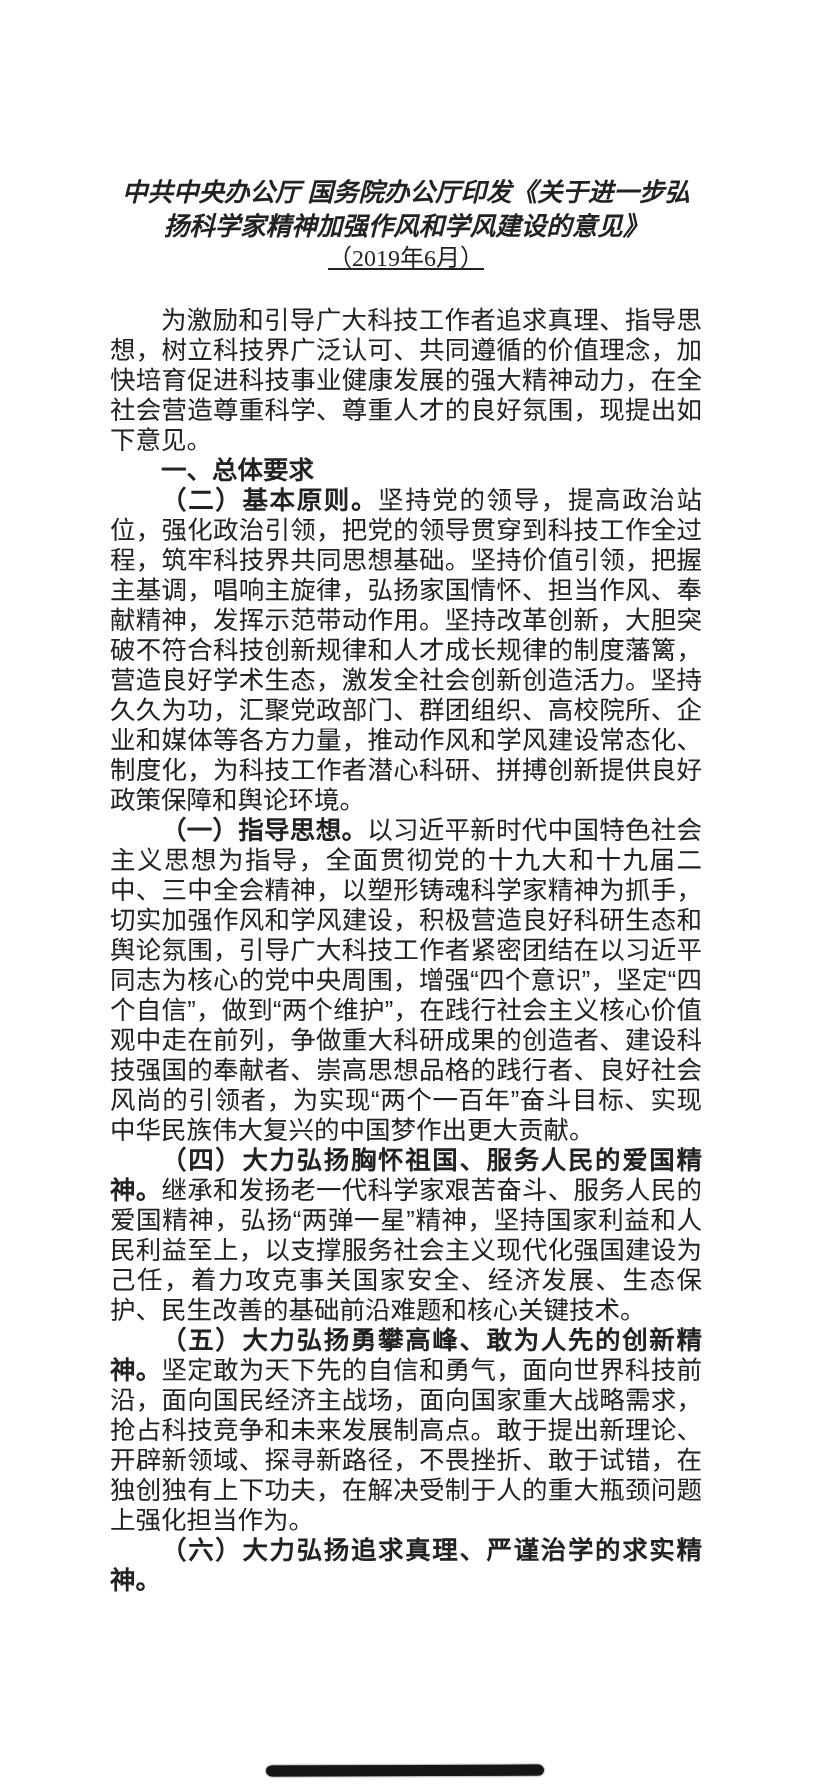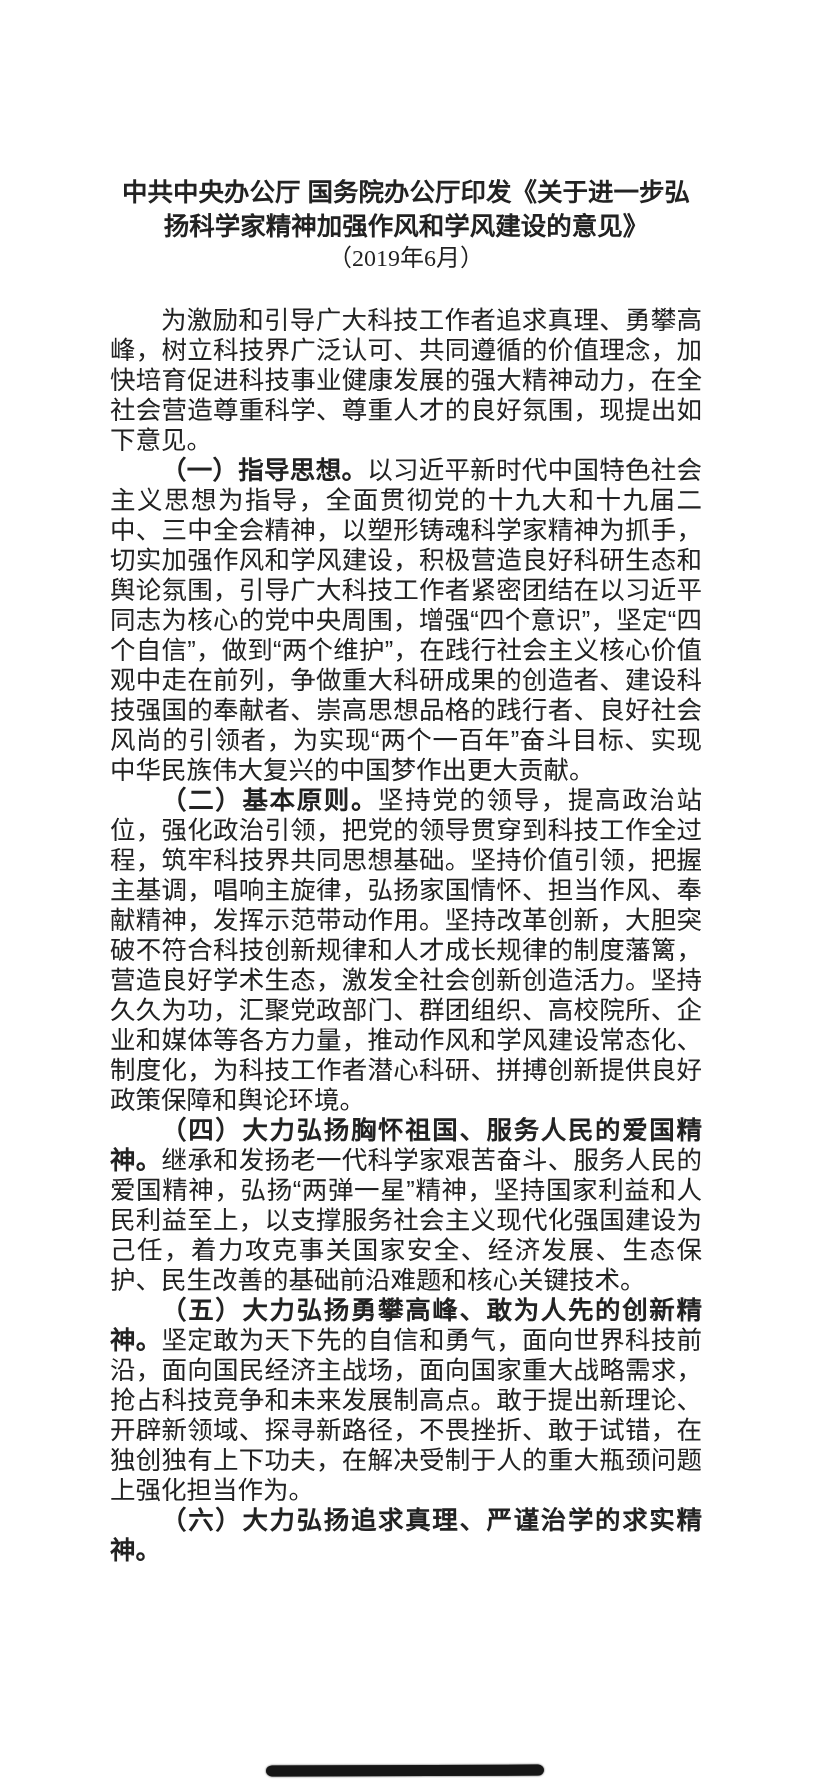--- a/index.html
+++ b/index.html
@@ -20,28 +20,30 @@
     left: 110px;
     top: 175px;
     width: 592px;
   }
   .doc-title {
     font-size: 25.5px;
     font-weight: bold;
     line-height: 34px;
     text-align: center;
     margin: 0;
+    font-style: italic;
   }
   .doc-date {
     font-family: "Liberation Serif", serif;
     font-size: 24px;
     font-weight: normal;
     line-height: 30px;
     text-align: center;
     margin: 0;
+    text-decoration: underline;
   }
   .doc-body {
     margin-top: 32px;
     font-size: 25.5px;
     line-height: 30px;
     text-align: justify;
   }
   .doc-body p {
     margin: 0;
     text-indent: 2em;
@@ -69,30 +71,33 @@
 
 <div class="page">
 
   <h1 class="doc-title">中共中央办公厅 国务院办公厅印发《关于进一步弘扬科学家精神加强作风和学风建设的意见》</h1>
 
   <div class="doc-date">（2019年6月）</div>
 
   <div class="doc-body">
 
     <p>
-      <span>为激励和引导广大科技工作者追求真理、勇攀高峰，树立科技界广泛认可、共同遵循的价值理念，加快培育促进科技事业健康发展的强大精神动力，在全社会营造尊重科学、尊重人才的良好氛围，现提出如下意见。</span>
+      <span>为激励和引导广大科技工作者追求真理、指导思想，树立科技界广泛认可、共同遵循的价值理念，加快培育促进科技事业健康发展的强大精神动力，在全社会营造尊重科学、尊重人才的良好氛围，现提出如下意见。</span>
     </p>
 
-
-    <p>
-      <span class="lead">（一）指导思想。</span><span>以习近平新时代中国特色社会主义思想为指导，全面贯彻党的十九大和十九届二中、三中全会精神，以塑形铸魂科学家精神为抓手，切实加强作风和学风建设，积极营造良好科研生态和舆论氛围，引导广大科技工作者紧密团结在以习近平同志为核心的党中央周围，增强“四个意识”，坚定“四个自信”，做到“两个维护”，在践行社会主义核心价值观中走在前列，争做重大科研成果的创造者、建设科技强国的奉献者、崇高思想品格的践行者、良好社会风尚的引领者，为实现“两个一百年”奋斗目标、实现中华民族伟大复兴的中国梦作出更大贡献。</span>
+    <p class="section-heading">
+      <span>一、总体要求</span>
     </p>
 
     <p>
       <span class="lead">（二）基本原则。</span><span>坚持党的领导，提高政治站位，强化政治引领，把党的领导贯穿到科技工作全过程，筑牢科技界共同思想基础。坚持价值引领，把握主基调，唱响主旋律，弘扬家国情怀、担当作风、奉献精神，发挥示范带动作用。坚持改革创新，大胆突破不符合科技创新规律和人才成长规律的制度藩篱，营造良好学术生态，激发全社会创新创造活力。坚持久久为功，汇聚党政部门、群团组织、高校院所、企业和媒体等各方力量，推动作风和学风建设常态化、制度化，为科技工作者潜心科研、拼搏创新提供良好政策保障和舆论环境。</span>
+    </p>
+
+    <p>
+      <span class="lead">（一）指导思想。</span><span>以习近平新时代中国特色社会主义思想为指导，全面贯彻党的十九大和十九届二中、三中全会精神，以塑形铸魂科学家精神为抓手，切实加强作风和学风建设，积极营造良好科研生态和舆论氛围，引导广大科技工作者紧密团结在以习近平同志为核心的党中央周围，增强“四个意识”，坚定“四个自信”，做到“两个维护”，在践行社会主义核心价值观中走在前列，争做重大科研成果的创造者、建设科技强国的奉献者、崇高思想品格的践行者、良好社会风尚的引领者，为实现“两个一百年”奋斗目标、实现中华民族伟大复兴的中国梦作出更大贡献。</span>
     </p>
 
 
 
     <p>
       <span class="lead">（四）大力弘扬胸怀祖国、服务人民的爱国精神。</span><span>继承和发扬老一代科学家艰苦奋斗、服务人民的爱国精神，弘扬“两弹一星”精神，坚持国家利益和人民利益至上，以支撑服务社会主义现代化强国建设为己任，着力攻克事关国家安全、经济发展、生态保护、民生改善的基础前沿难题和核心关键技术。</span>
     </p>
 
     <p>
       <span class="lead">（五）大力弘扬勇攀高峰、敢为人先的创新精神。</span><span>坚定敢为天下先的自信和勇气，面向世界科技前沿，面向国民经济主战场，面向国家重大战略需求，抢占科技竞争和未来发展制高点。敢于提出新理论、开辟新领域、探寻新路径，不畏挫折、敢于试错，在独创独有上下功夫，在解决受制于人的重大瓶颈问题上强化担当作为。</span>

